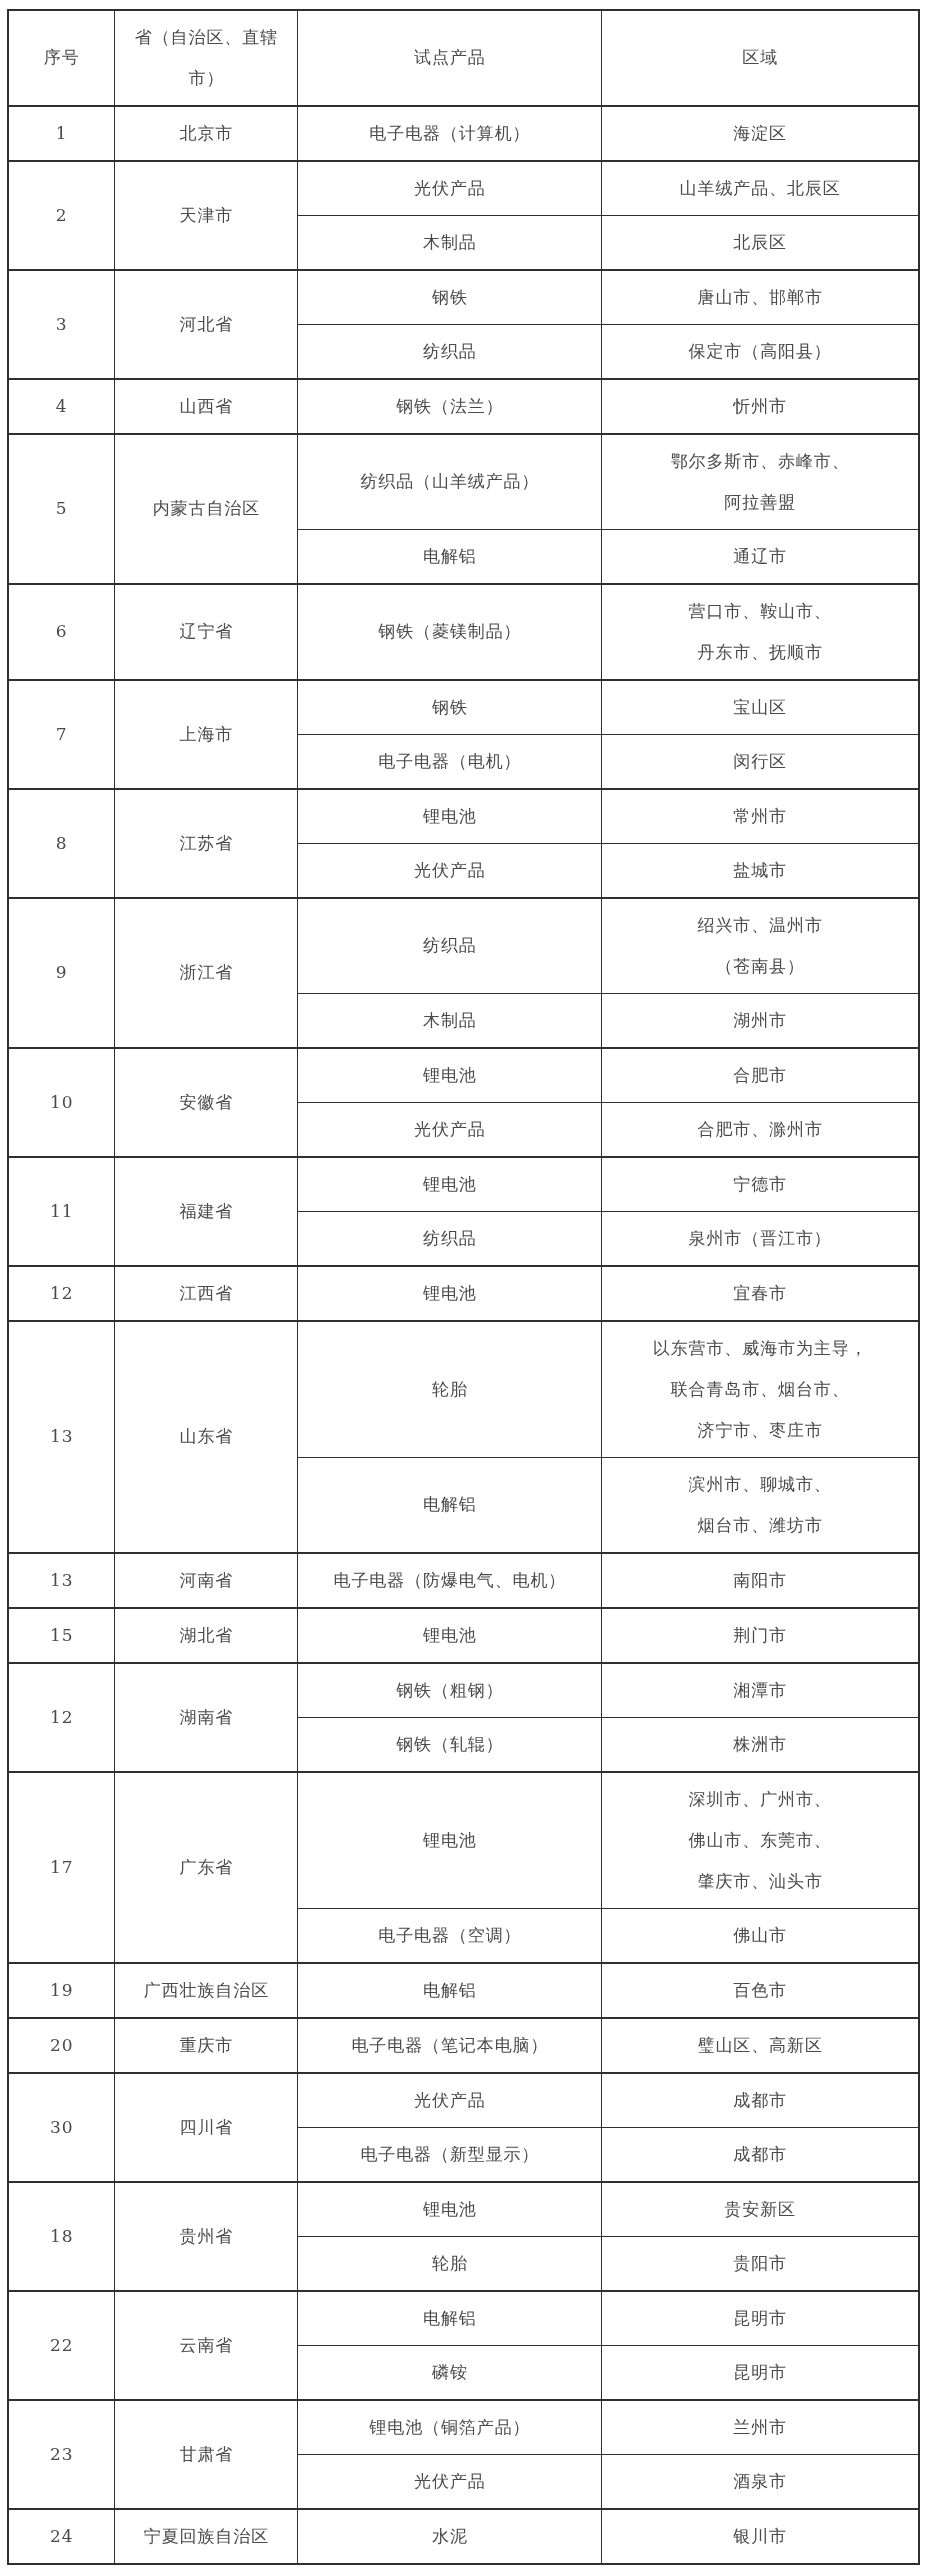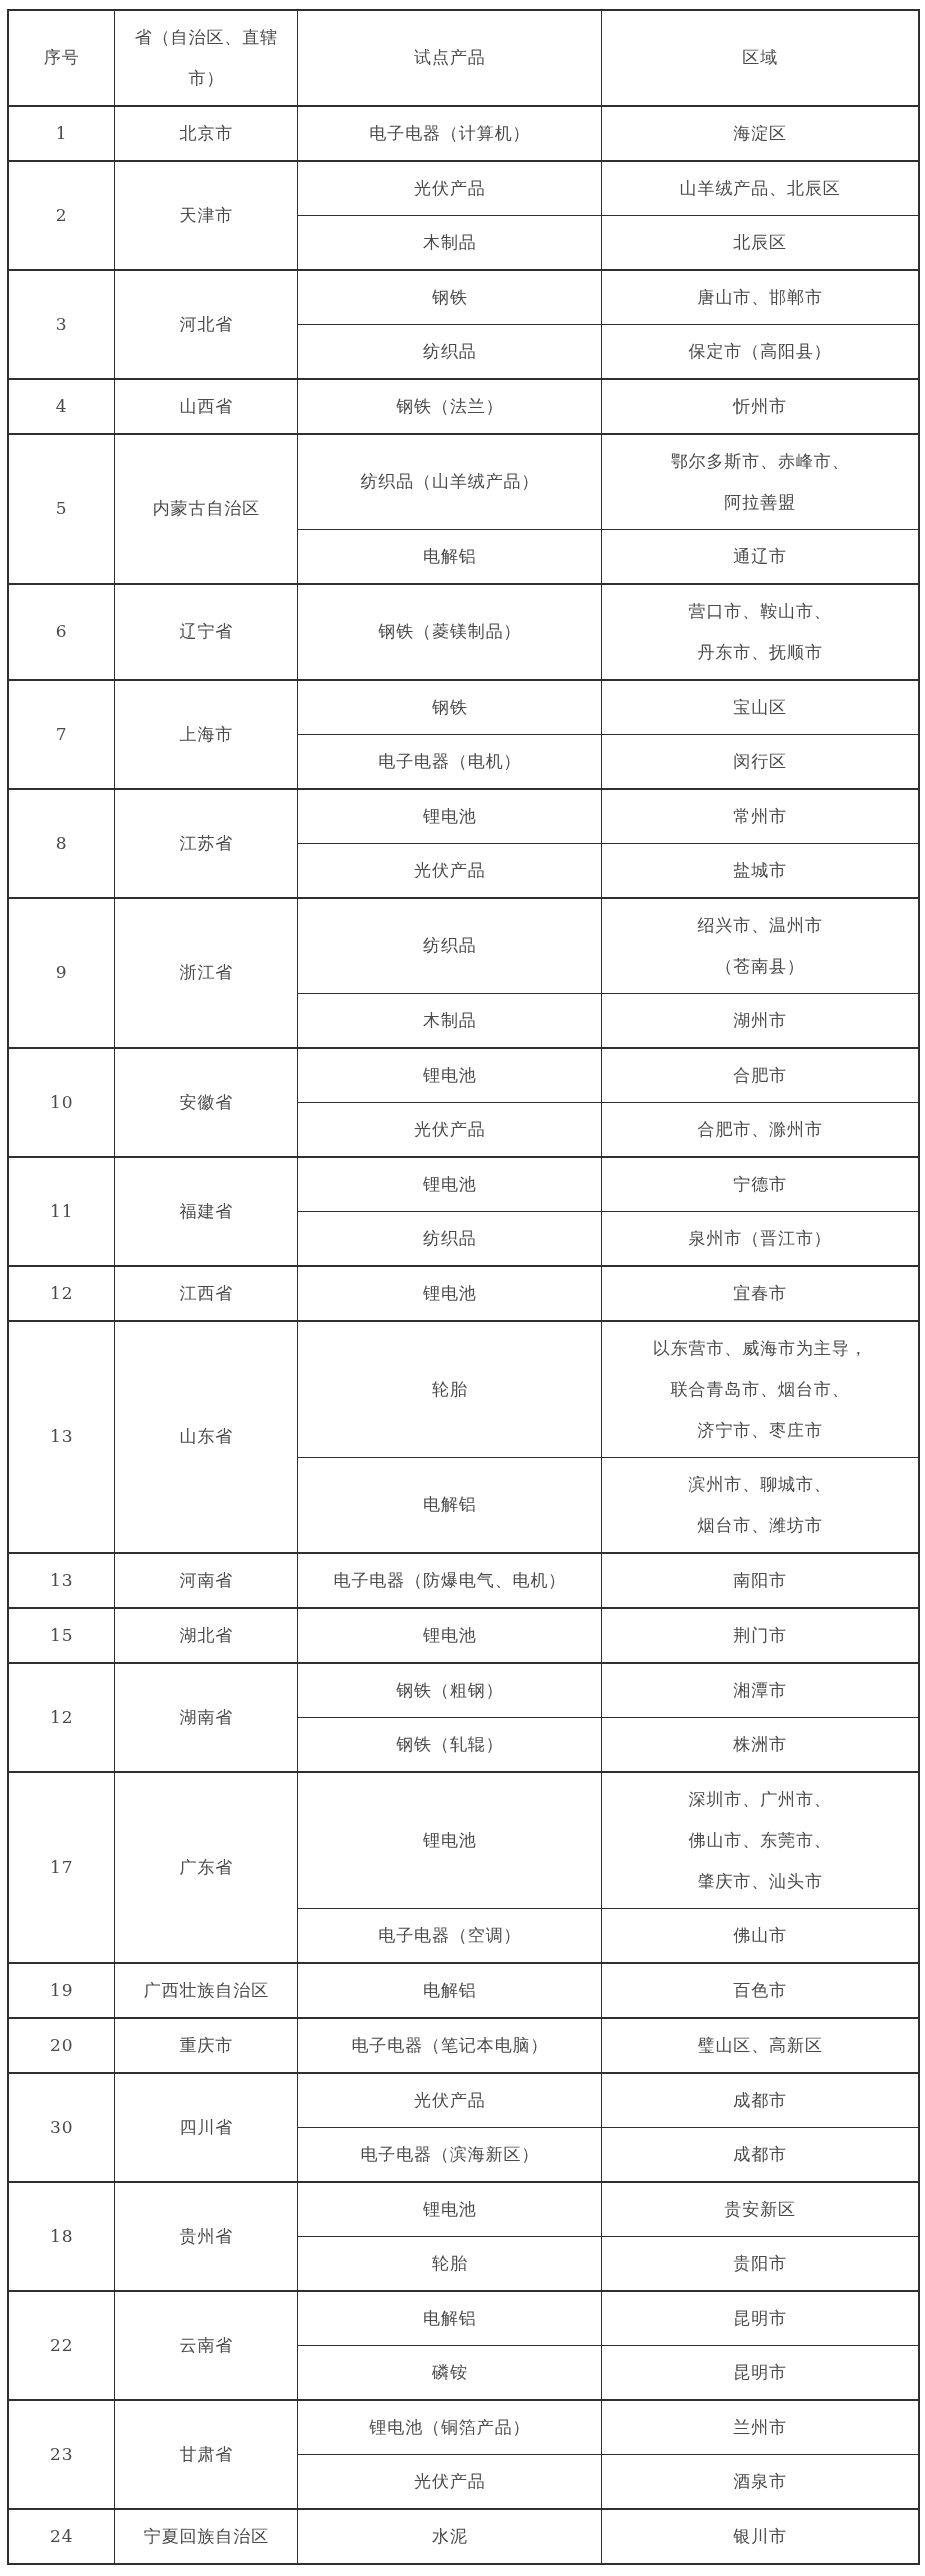--- a/index.html
+++ b/index.html
@@ -232,21 +232,21 @@
           <td>电子电器（笔记本电脑）</td>
           <td>璧山区、高新区</td>
         </tr>
         <tr class="group-start">
           <td rowspan="2">30</td>
           <td rowspan="2">四川省</td>
           <td>光伏产品</td>
           <td>成都市</td>
         </tr>
         <tr>
-          <td>电子电器（滨海新区）</td>
+          <td>电子电器（新型显示）</td>
           <td>成都市</td>
         </tr>
         <tr class="group-start">
           <td rowspan="2">18</td>
           <td rowspan="2">贵州省</td>
           <td>锂电池</td>
           <td>贵安新区</td>
         </tr>
         <tr>
           <td>轮胎</td>

